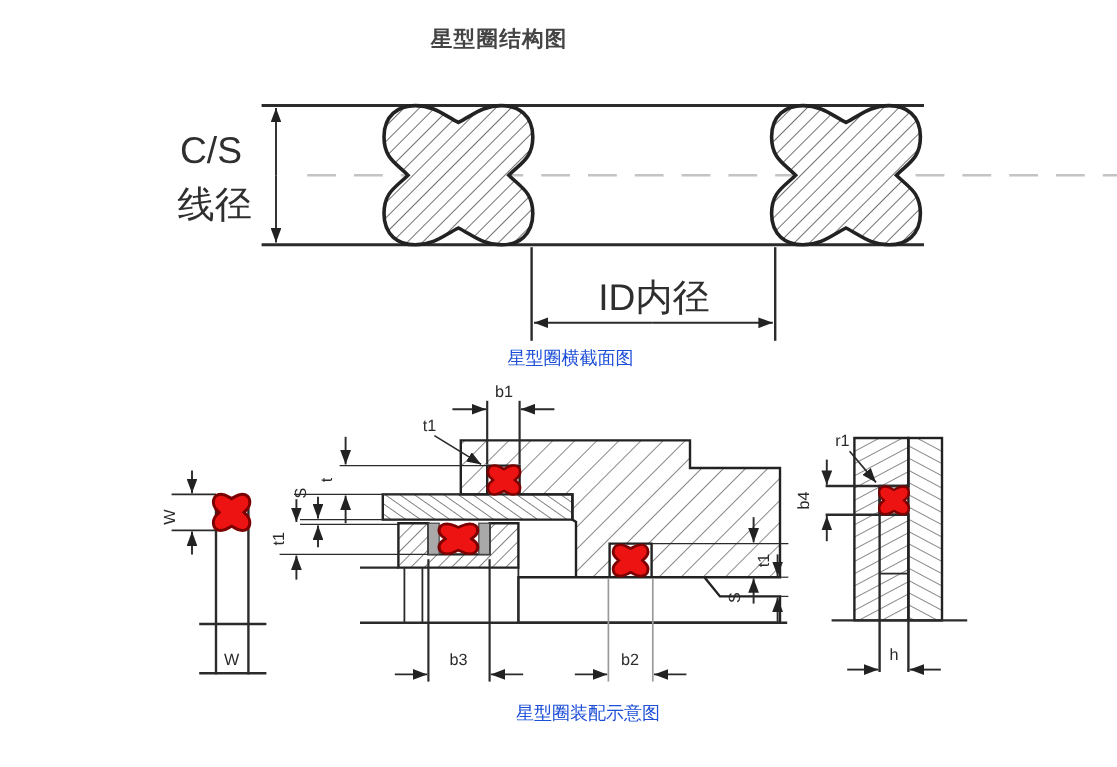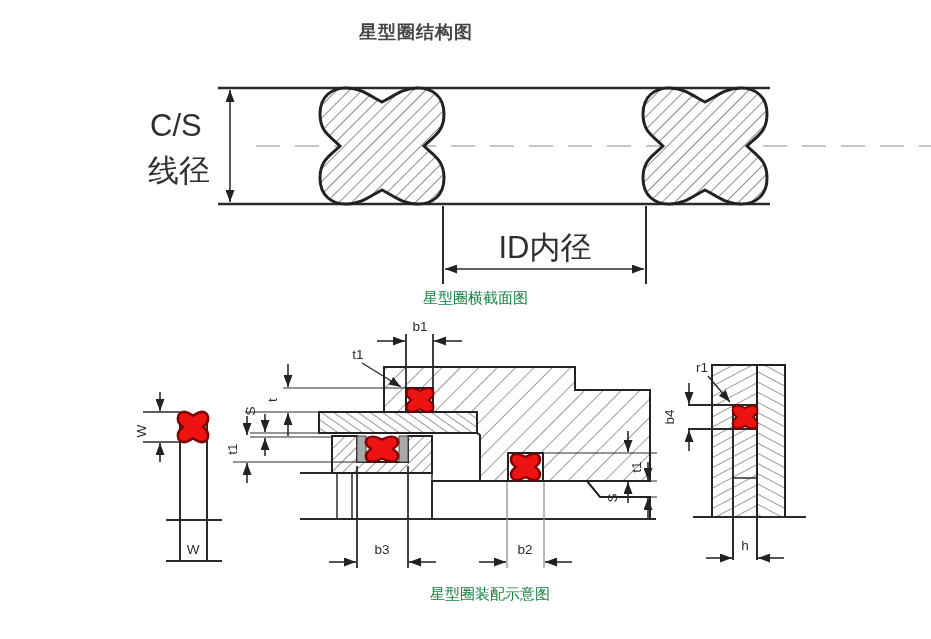--- a/index.html
+++ b/index.html
@@ -1,20 +1,20 @@
 <!DOCTYPE html>
 <html><head>
 <meta charset="utf-8">
 <style>
   html,body{margin:0;padding:0;background:#fff;}
   .page{position:relative;width:931px;height:639px;background:#fff;overflow:hidden;
         font-family:"Liberation Sans","DejaVu Sans",sans-serif;}
   .title{position:absolute;top:20px;left:0;width:832px;text-align:center;
          font-size:18px;font-weight:bold;color:#444;letter-spacing:1px;}
-  .caption{position:absolute;font-size:15px;color:#15803d;}
+  .caption{position:absolute;font-size:15px;color:#1d4ed8;}
   .cap1{left:423px;top:289px;}
   .cap2{left:414px;top:585px;margin-left:16px;}
   svg{position:absolute;left:0;top:0;}
   svg text{font-family:"Liberation Sans","DejaVu Sans",sans-serif;fill:#2b2b2b;}
   .dimtext{font-size:13.5px;}
   .bigtext{font-size:31px;fill:#2f2f2f;}
 </style>
 </head>
 <body>
 

